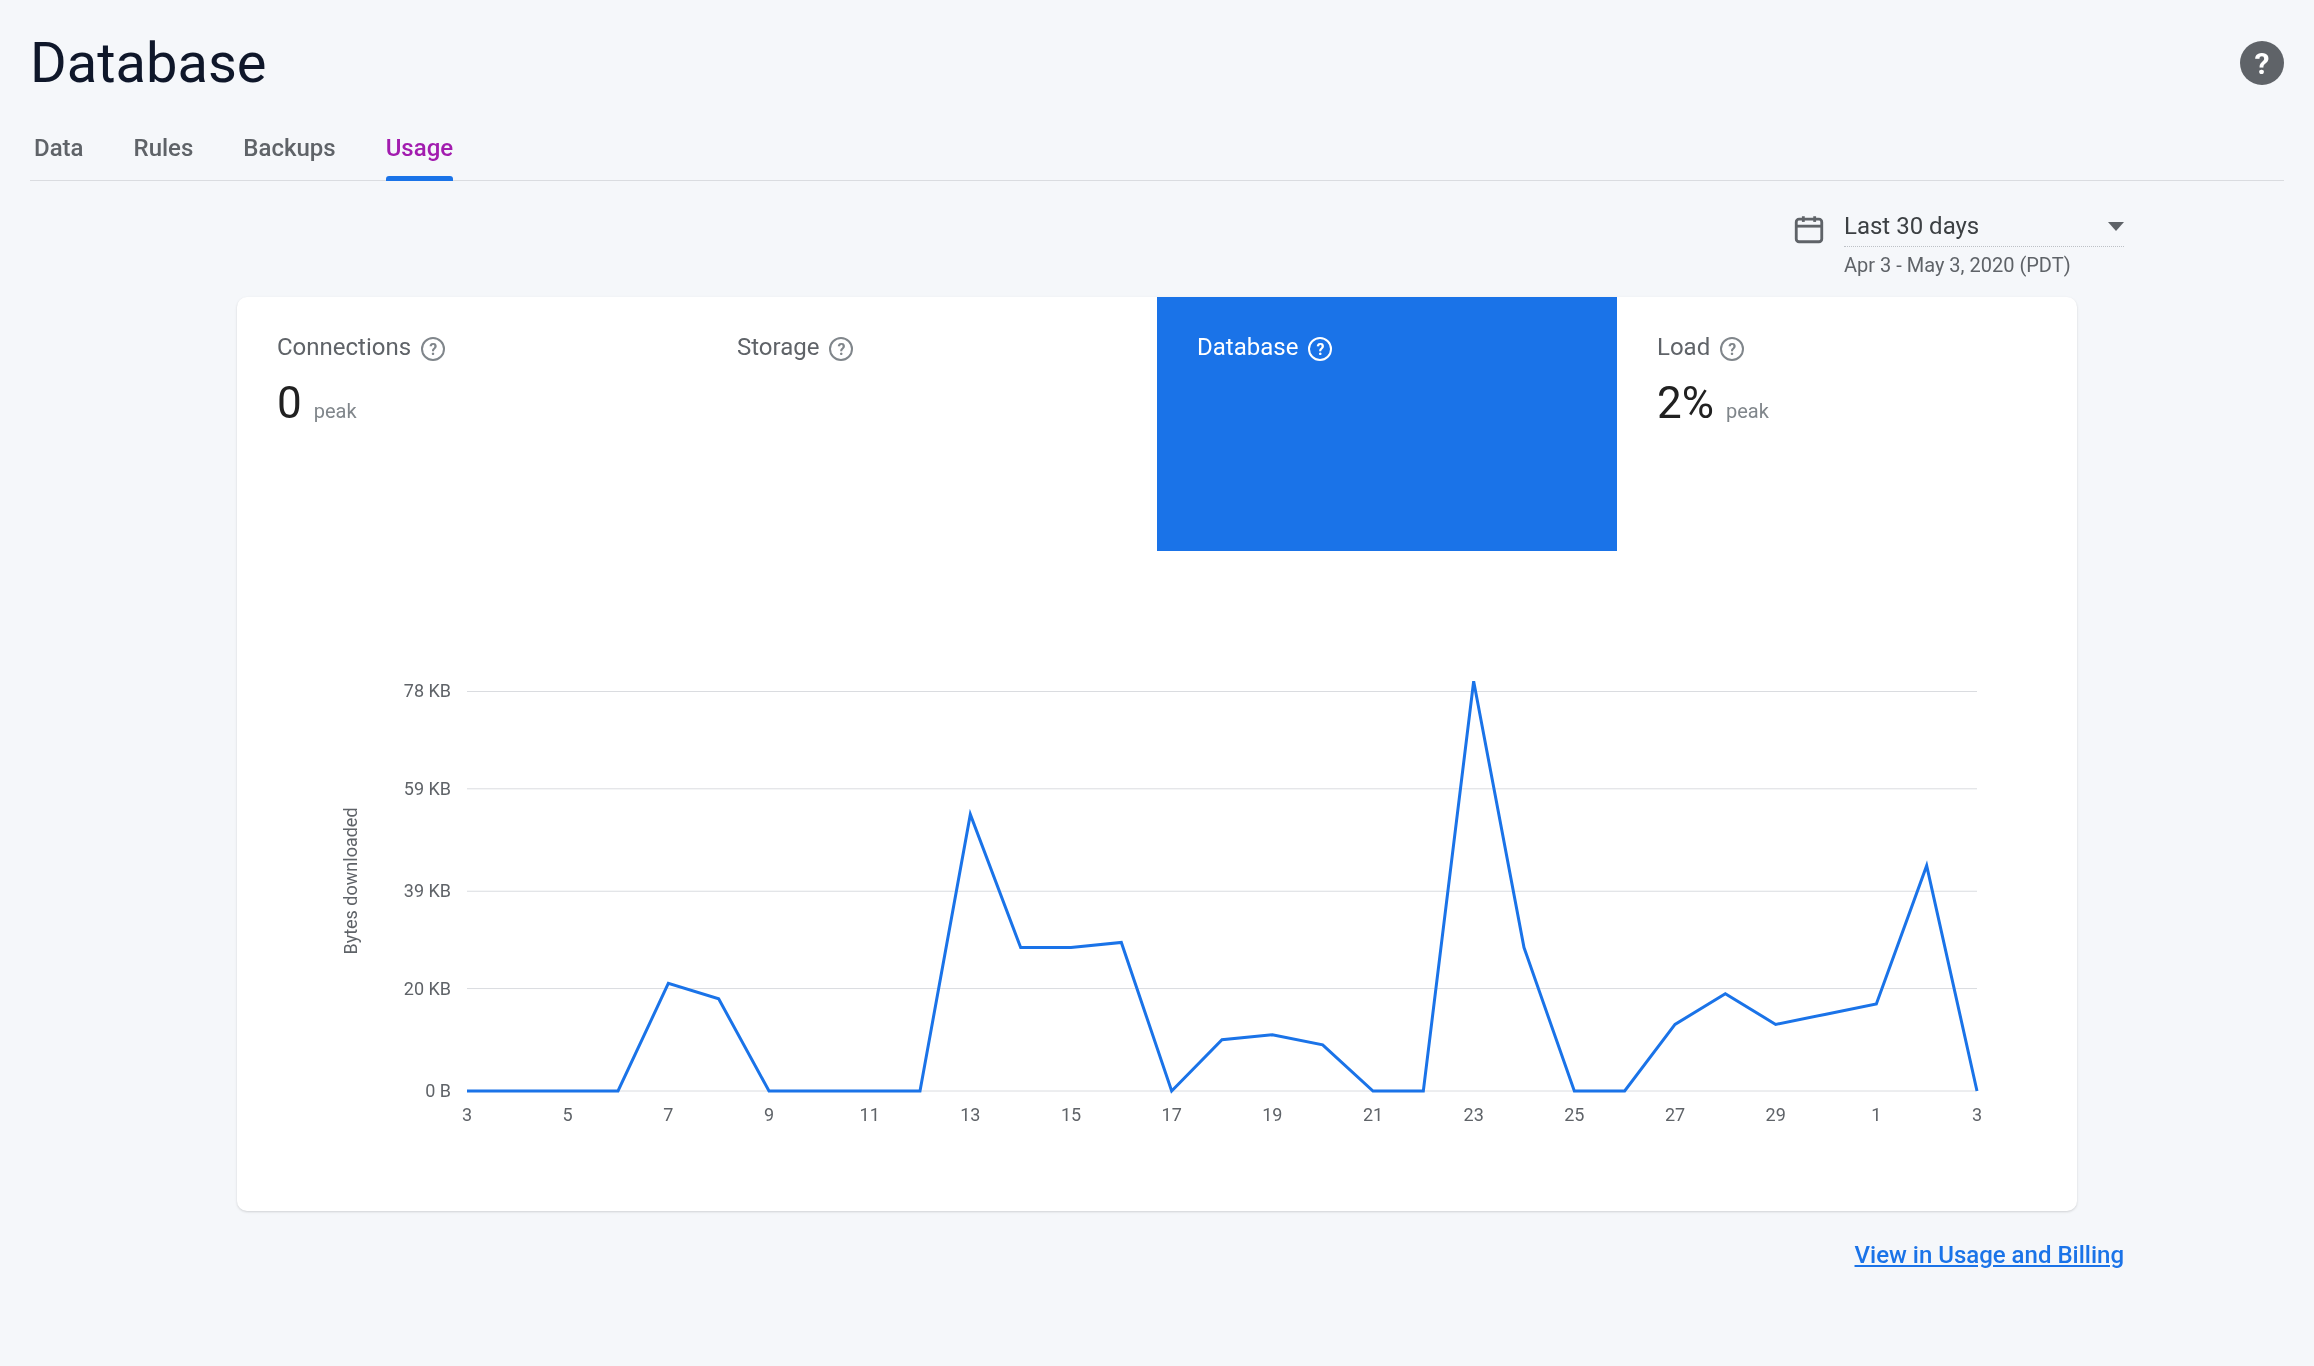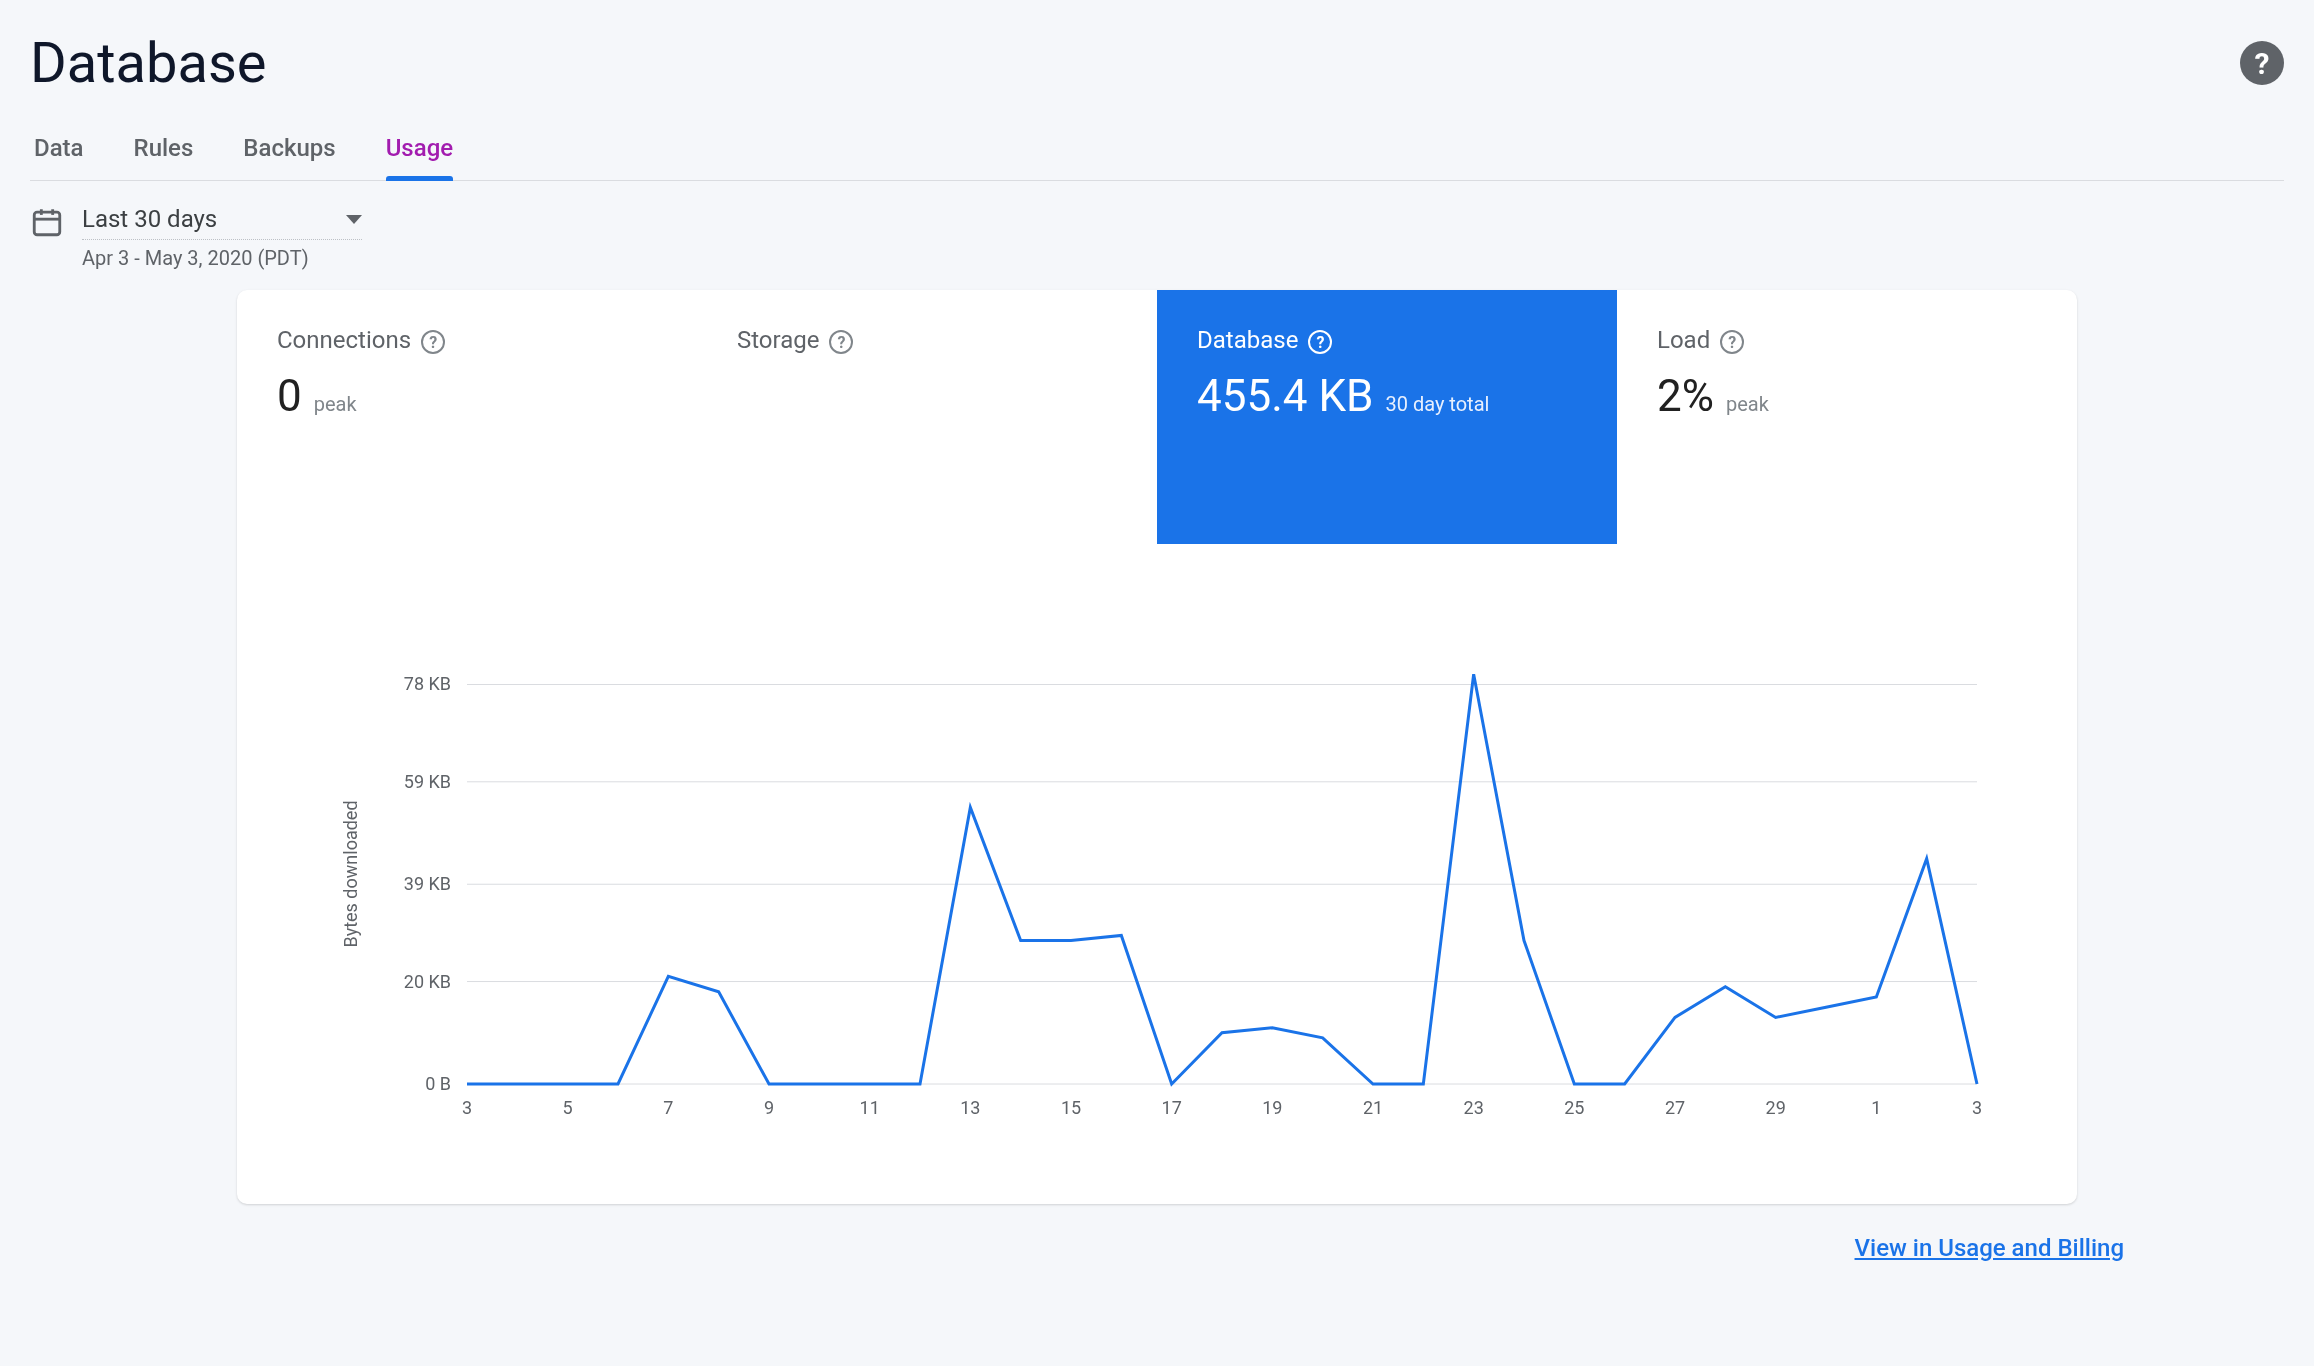--- a/index.html
+++ b/index.html
@@ -70,22 +70,23 @@
 .tab.active::after {
   content:"";
   position:absolute;
   left:0;right:0;bottom:-1px;
   height:5px;
   background:#1a73e8;
   border-radius:3px 3px 0 0;
 }
 .date-row {
   display:flex;
+  justify-content:flex-end;
   align-items:flex-start;
-  margin-top:24px;
+  margin-top:31px;
   padding-right:160px;
   gap:20px;
 }
 .date-picker {
   display:flex;
   align-items:flex-start;
   gap:18px;
   cursor:pointer;
 }
 .date-texts { min-width:280px; }
@@ -213,24 +214,20 @@
     <div class="metric">
       <div class="m-title">
         <span>Storage</span>
         <span class="help-circle">?</span>
       </div>
     </div>
     <div class="metric active">
       <div class="m-title">
         <span>Database</span>
         <span class="help-circle">?</span>
-      </div>
-      <div class="m-value-row">
-        <span class="m-value">455.4 KB</span>
-        <span class="m-sub">30 day total</span>
       </div>
     </div>
     <div class="metric">
       <div class="m-title">
         <span>Load</span>
         <span class="help-circle">?</span>
       </div>
       <div class="m-value-row">
         <span class="m-value">2%</span>
         <span class="m-sub">peak</span>

